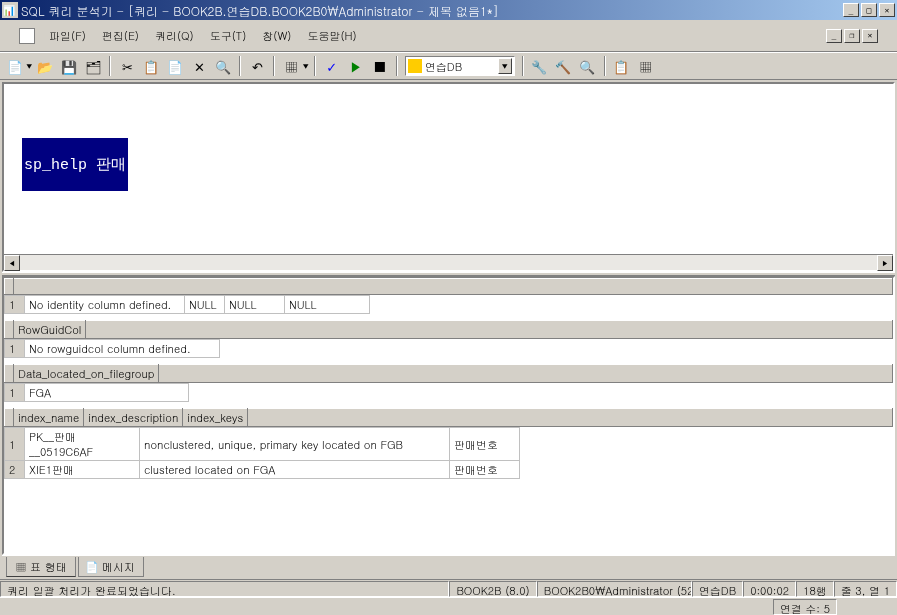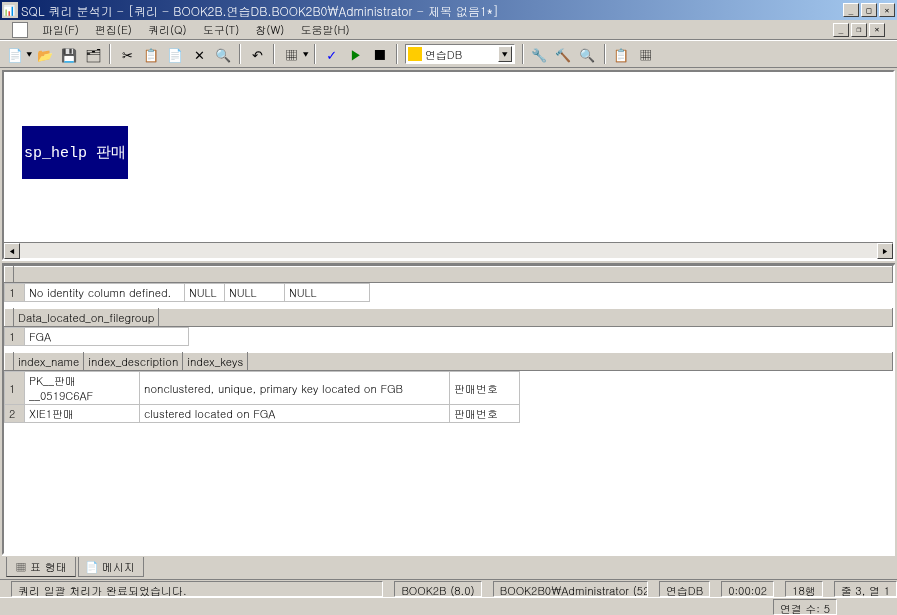--- a/index.html
+++ b/index.html
@@ -40,24 +40,24 @@
       font-family: "Marlett", monospace;
       font-size: 8px;
       display: flex;
       align-items: center;
       justify-content: center;
       color: black;
       cursor: pointer;
     }
     .menubar {
       background: #d4d0c8;
-      height: 20px;
-      display: flex;
-      align-items: center;
-      padding: 0 12px;
+      height: 32px;
+      display: flex;
+      align-items: center;
+      padding: 0 19px;
       border-bottom: 1px solid #808080;
     }
     .menubar-icon {
       width: 16px; height: 16px;
       margin-right: 6px;
       background: #fff;
       border: 1px solid #808080;
     }
     .menu-item {
       padding: 2px 8px;
@@ -249,21 +249,20 @@
       display: flex;
       align-items: center;
     }
     .status-cell {
       border: 1px solid;
       border-color: #808080 #fff #fff #808080;
       padding: 1px 6px;
       height: 16px;
       font-size: 11px;
       white-space: nowrap;
-      margin-left: 11px;
     }
     .status-main { flex: 1; }
     .statusbar2 {
       height: 18px;
       background: #d4d0c8;
       display: flex;
       align-items: center;
       justify-content: flex-end;
       padding-right: 60px;
       border-top: 1px solid #fff;
@@ -367,20 +366,39 @@
           <td class="row-hdr">1</td>
           <td style="width:160px">No identity column defined.</td>
           <td style="width:40px">NULL</td>
           <td style="width:60px">NULL</td>
           <td style="width:85px">NULL</td>
         </tr>
       </tbody>
         </table>
     </div>
 
+    <div class="result-block">
+      <table class="grid" style="width:100%">
+        <tbody>
+            <tr>
+              <th class="row-hdr"></th>
+              <th style="width:175px">RowGuidCol</th>
+              <th class="full-header"></th>
+            </tr>
+      </tbody>
+        </table>
+      <table class="grid">
+        <tbody>
+            <tr>
+          <td class="row-hdr">1</td>
+          <td style="width:195px">No rowguidcol column defined.</td>
+        </tr>
+      </tbody>
+        </table>
+    </div>
 
     <div class="result-block">
       <table class="grid" style="width:100%">
         <tbody>
             <tr>
               <th class="row-hdr"></th>
               <th style="width:155px">Data_located_on_filegroup</th>
               <th class="full-header"></th>
             </tr>
       </tbody>

